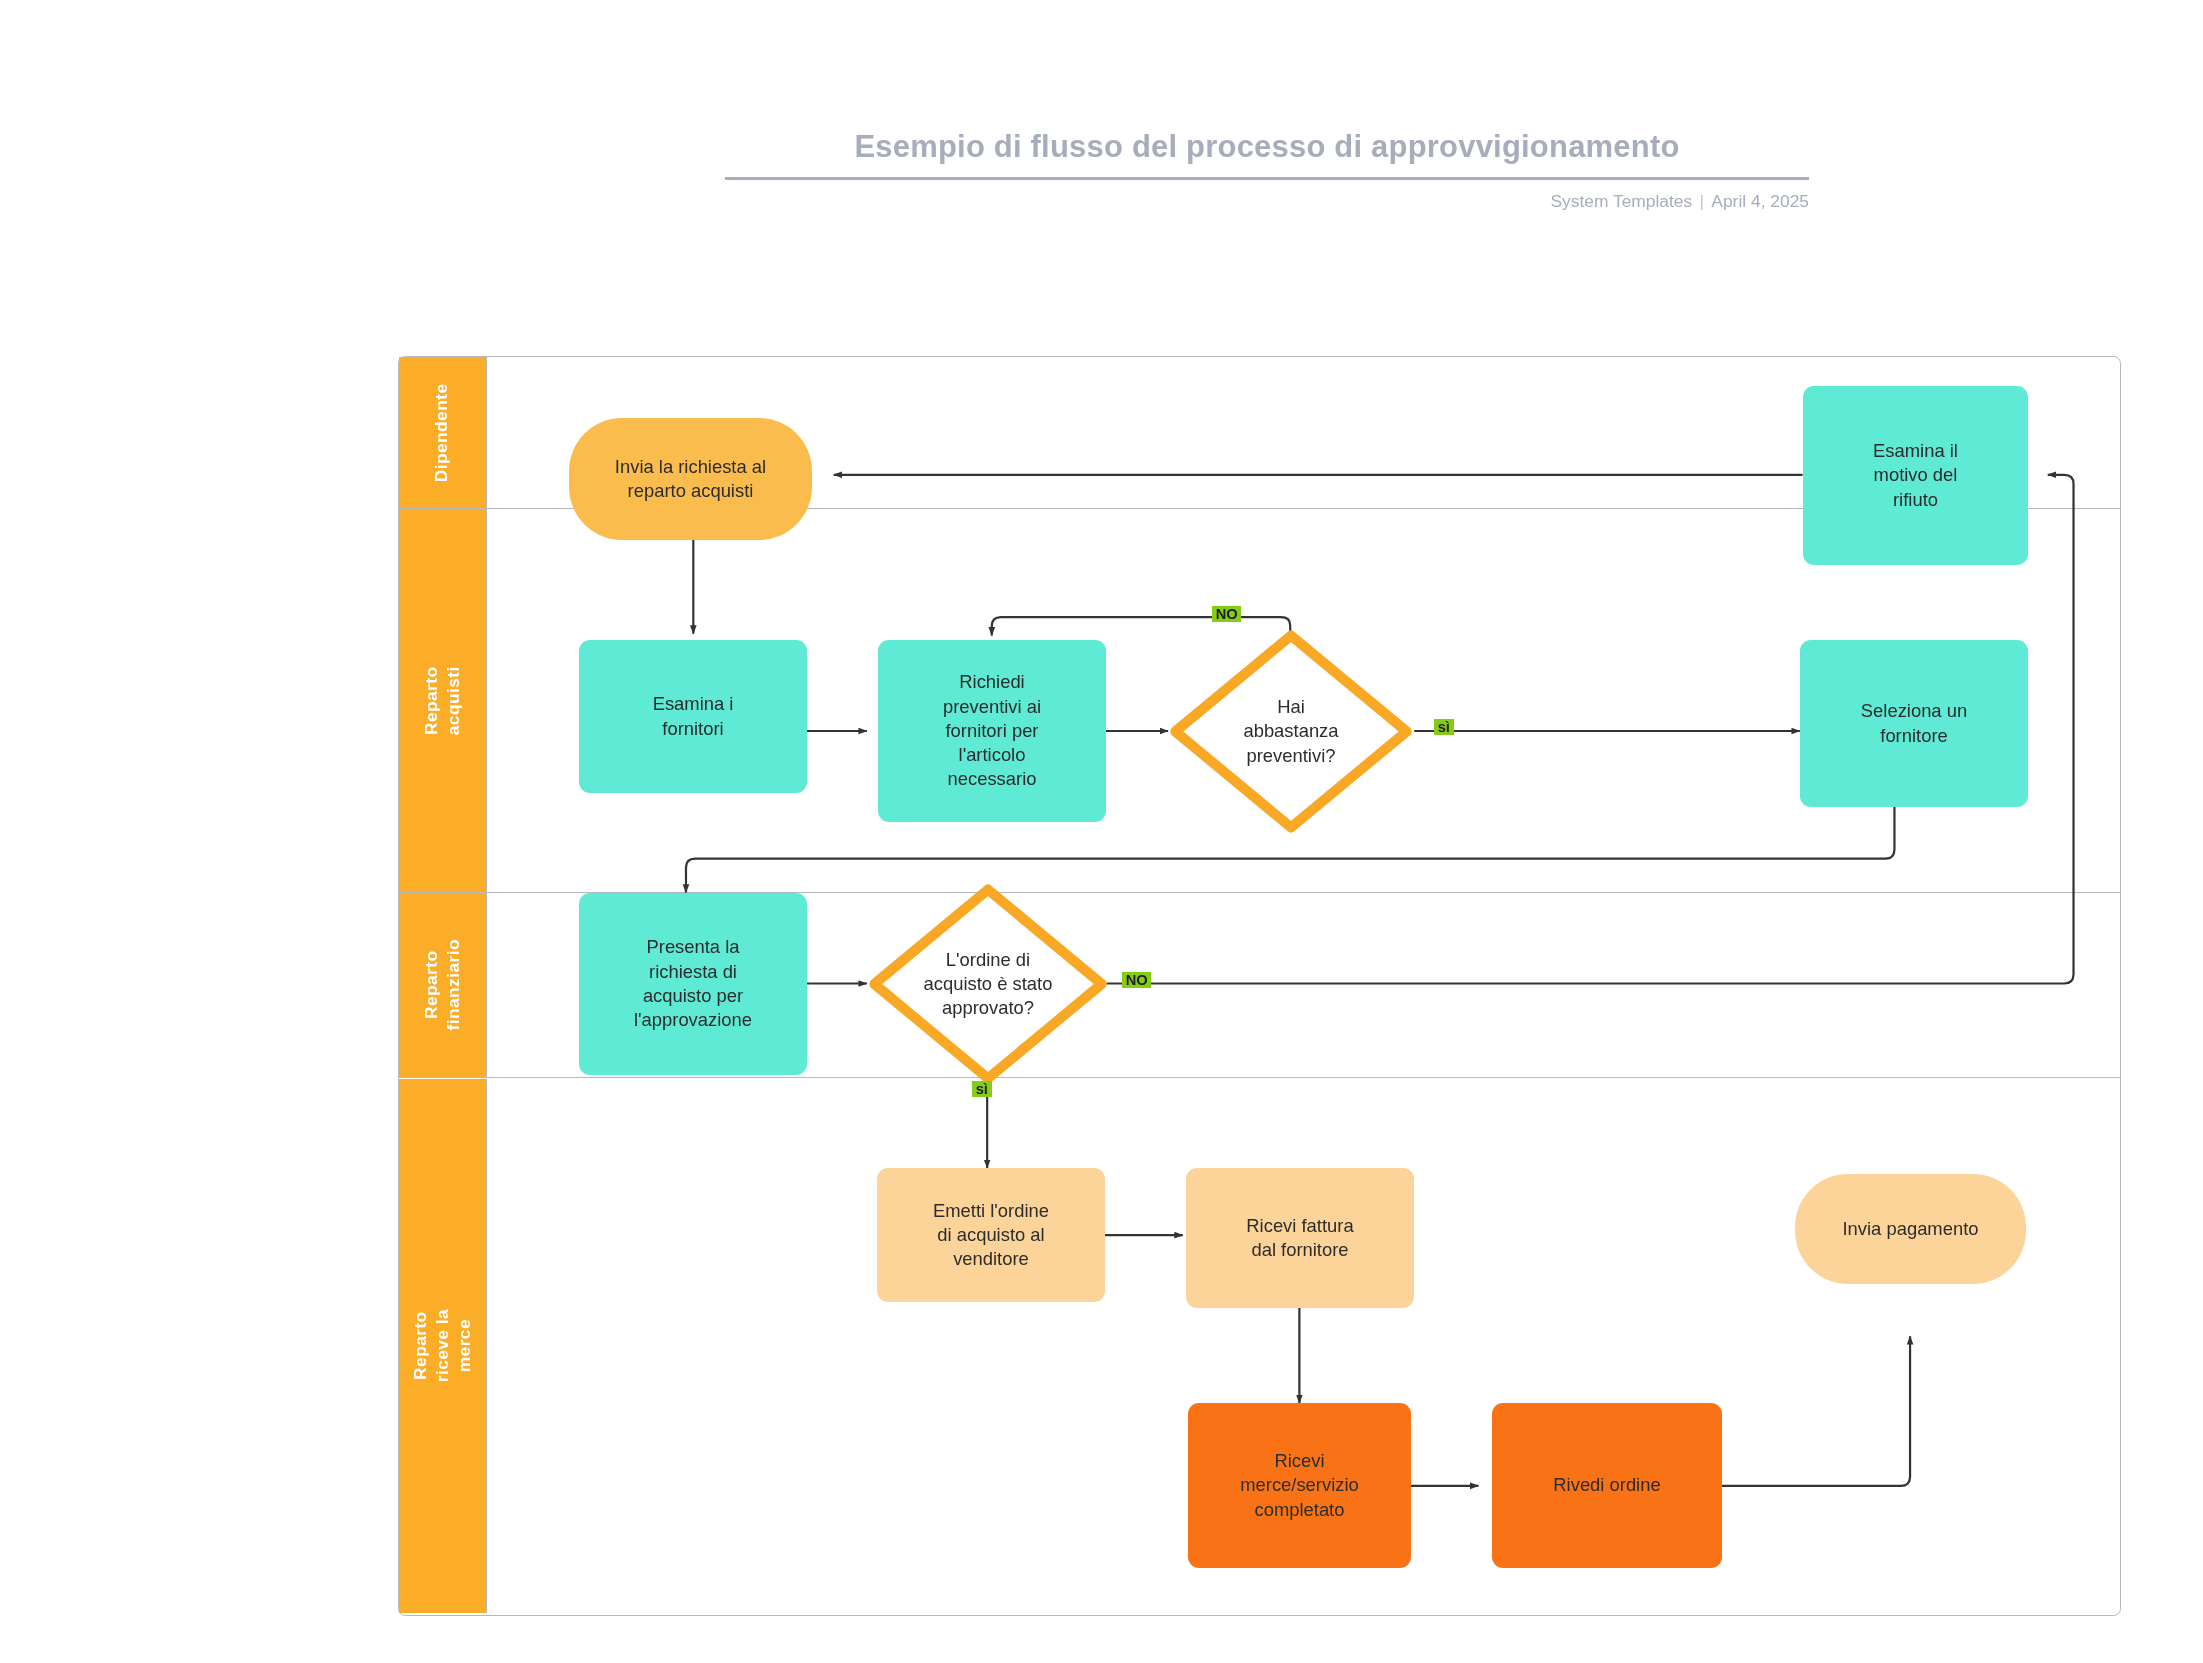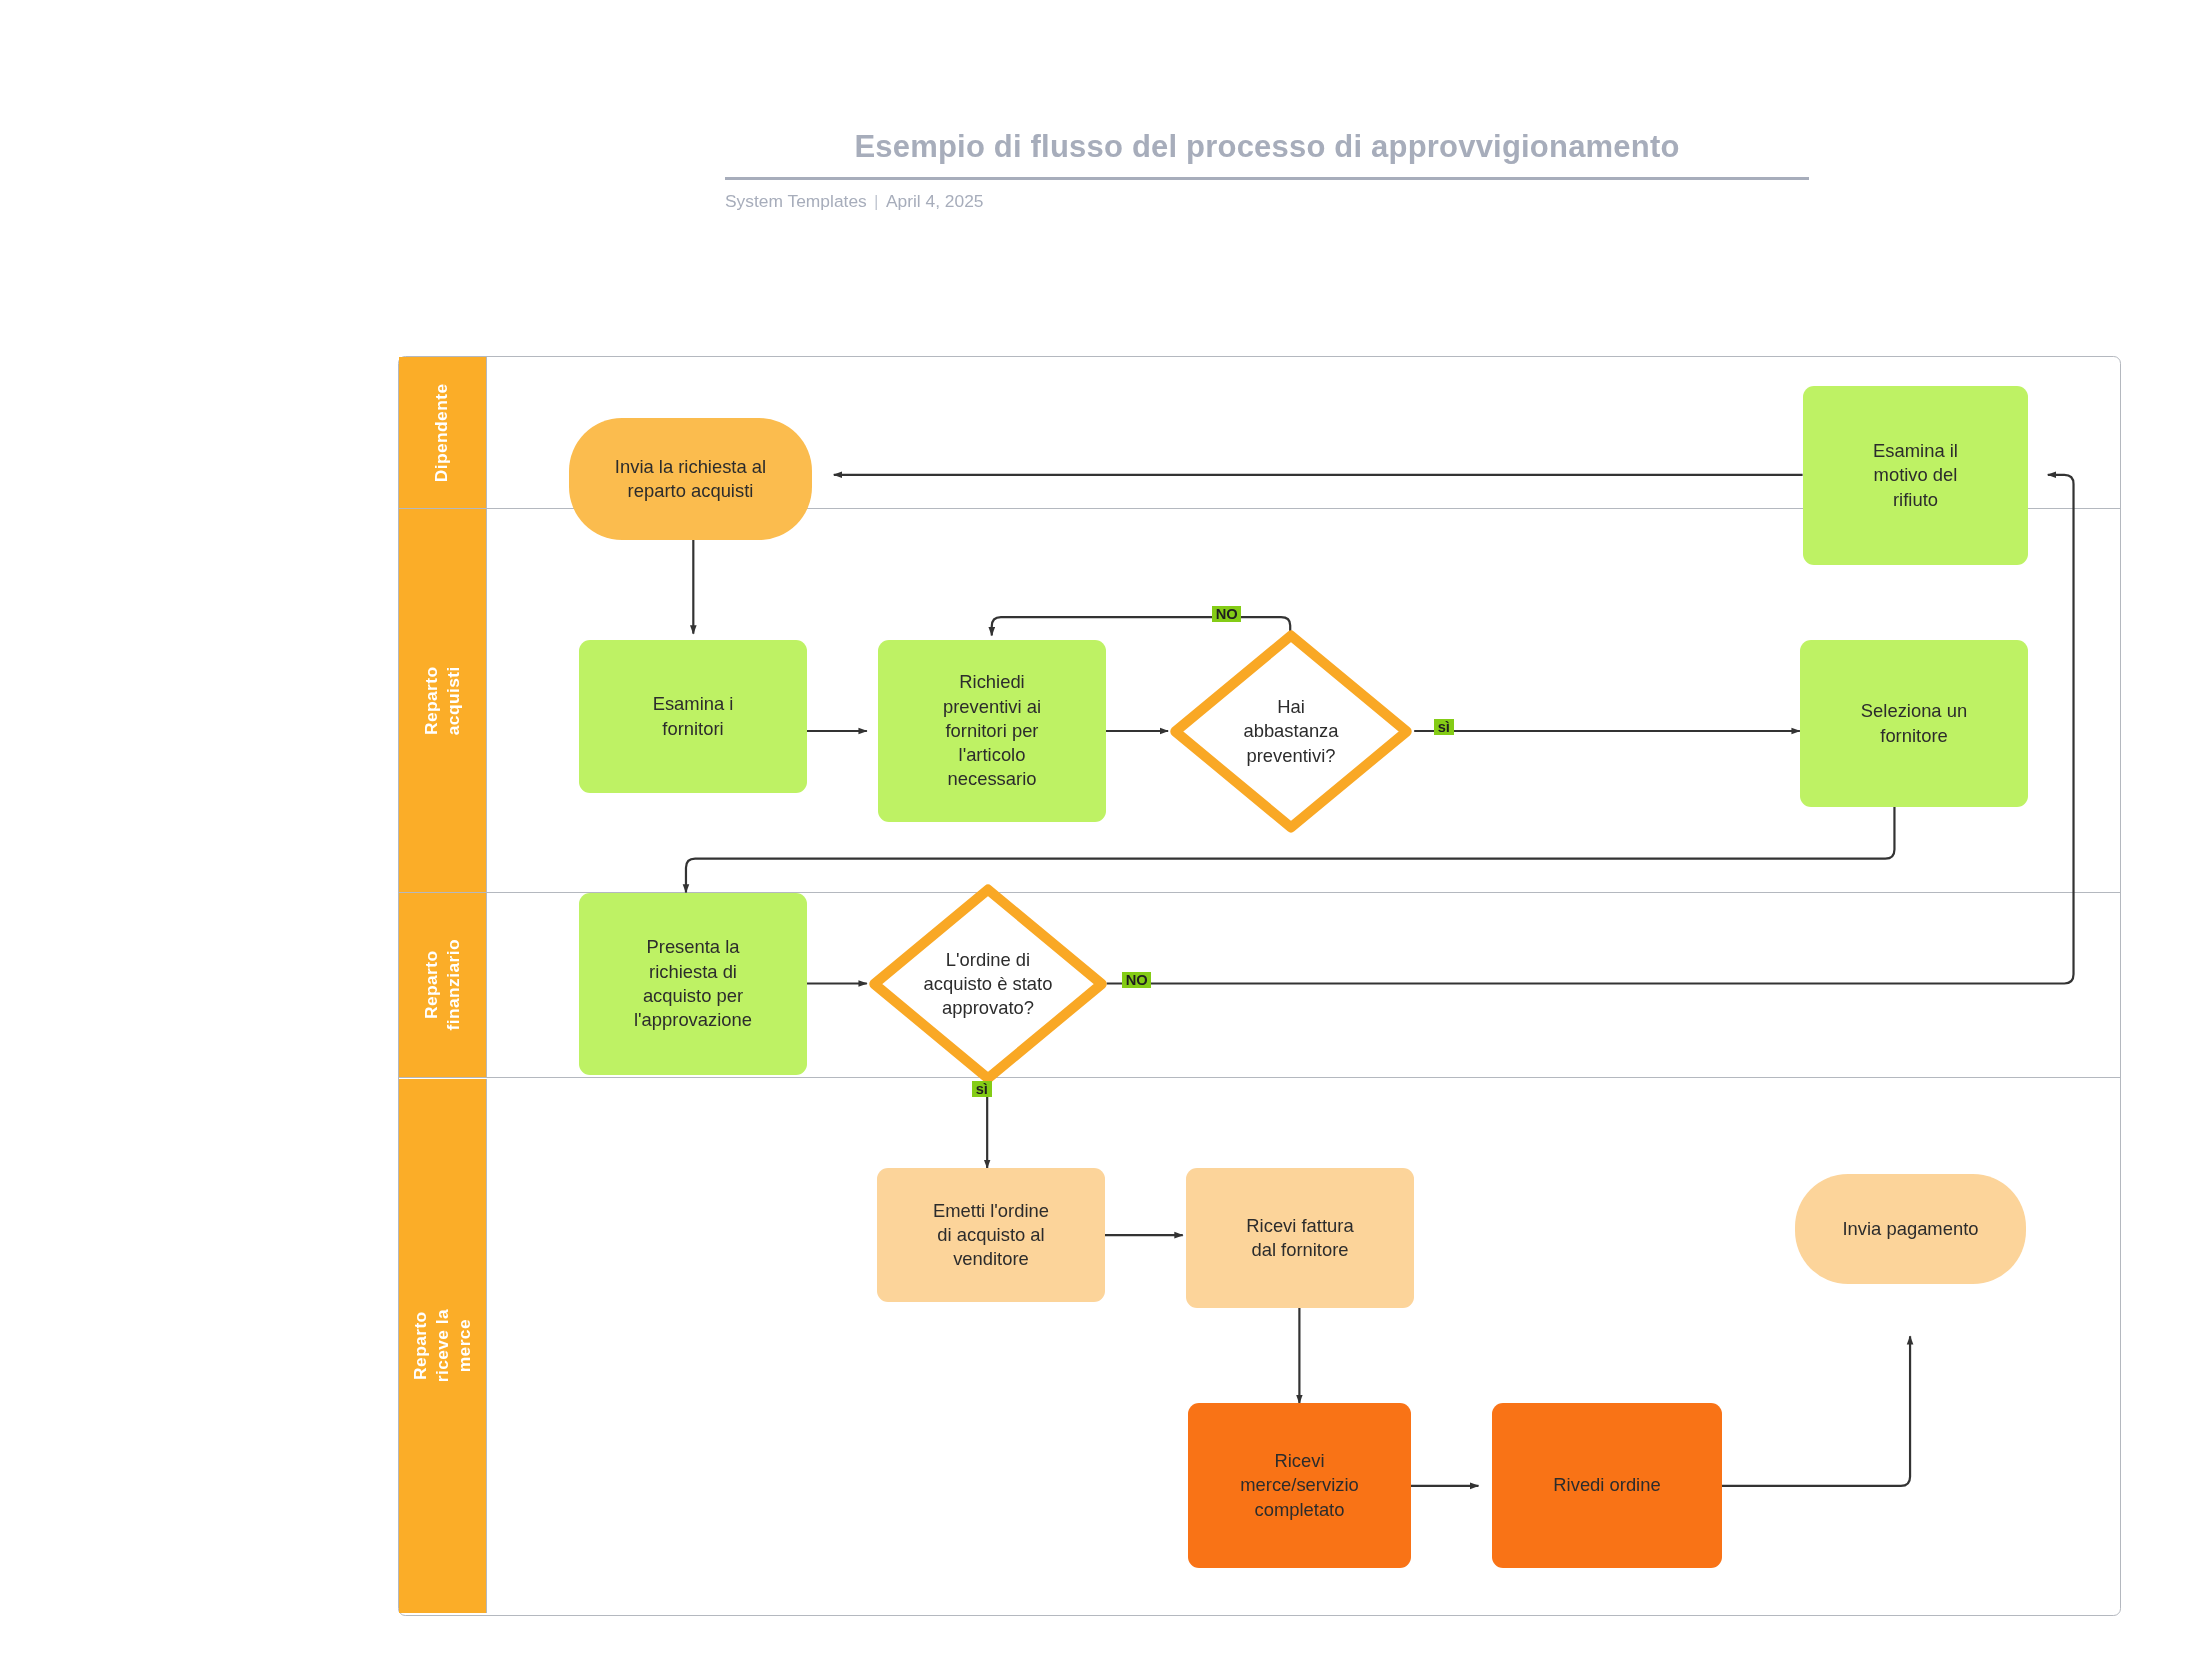--- a/index.html
+++ b/index.html
@@ -42,21 +42,21 @@
     top: 177px;
     width: 1084px;
     height: 2.8px;
     background: #a7adbb;
   }
   #doc-subtitle {
     position: absolute;
     left: 725px;
     top: 191px;
     width: 1084px;
-    text-align: left;
+    text-align: right;
     font-size: 17.4px;
     color: #a7adbb;
     white-space: nowrap;
   }
   #doc-subtitle .sep {
     color: #c3c8d2;
     padding: 0 7.3px;
     font-weight: 300;
   }
 
@@ -135,21 +135,21 @@
     color: #2c2c2c;
     font-size: 18.4px;
     line-height: 1.32;
     padding: 5.5px 9.2px;
     border-radius: 11px;
     white-space: pre-line;
   }
   .node.pill { border-radius: 53px; }
 
   .fill-a { background: #fbbc4e; }  
-  .fill-b { background: #bef264; }  
+  .fill-b { background: #5eead4; }  
   .fill-c { background: #fcd49a; }  
   .fill-d { background: #f97316; }  
 
   .diamond {
     position: absolute;
     box-sizing: border-box;
   }
   .diamond .dshape {
     position: absolute;
     left: 0; top: 0;

